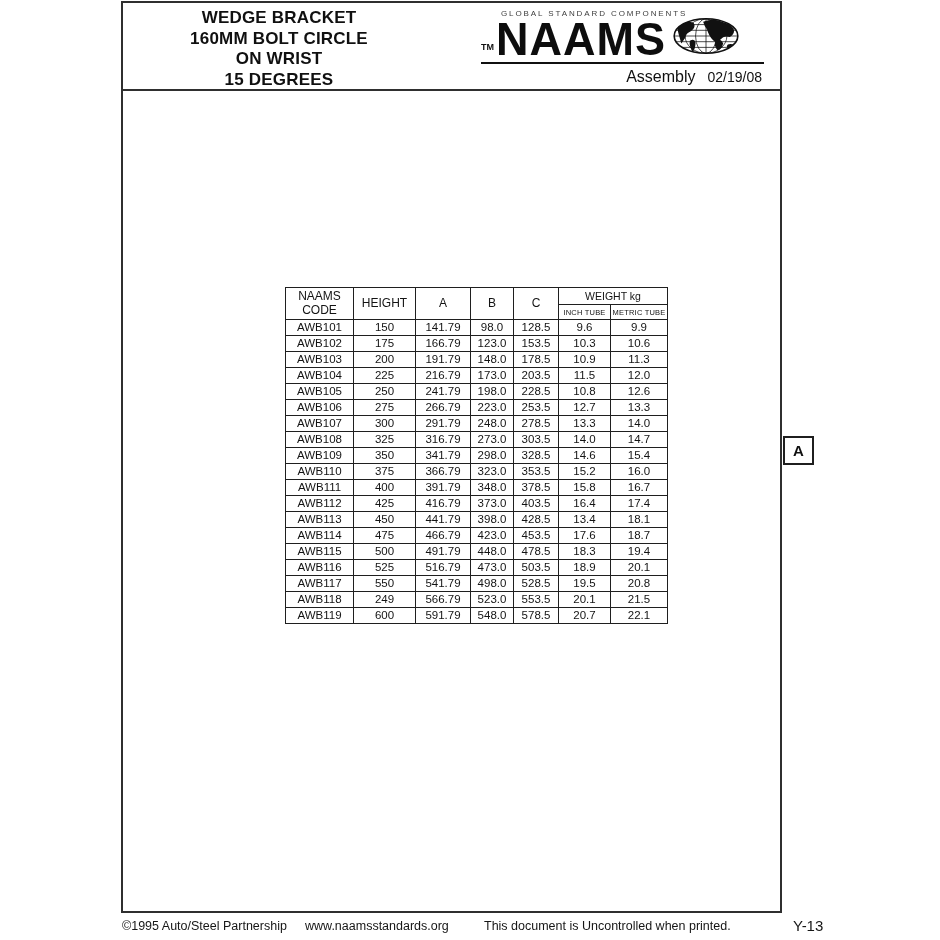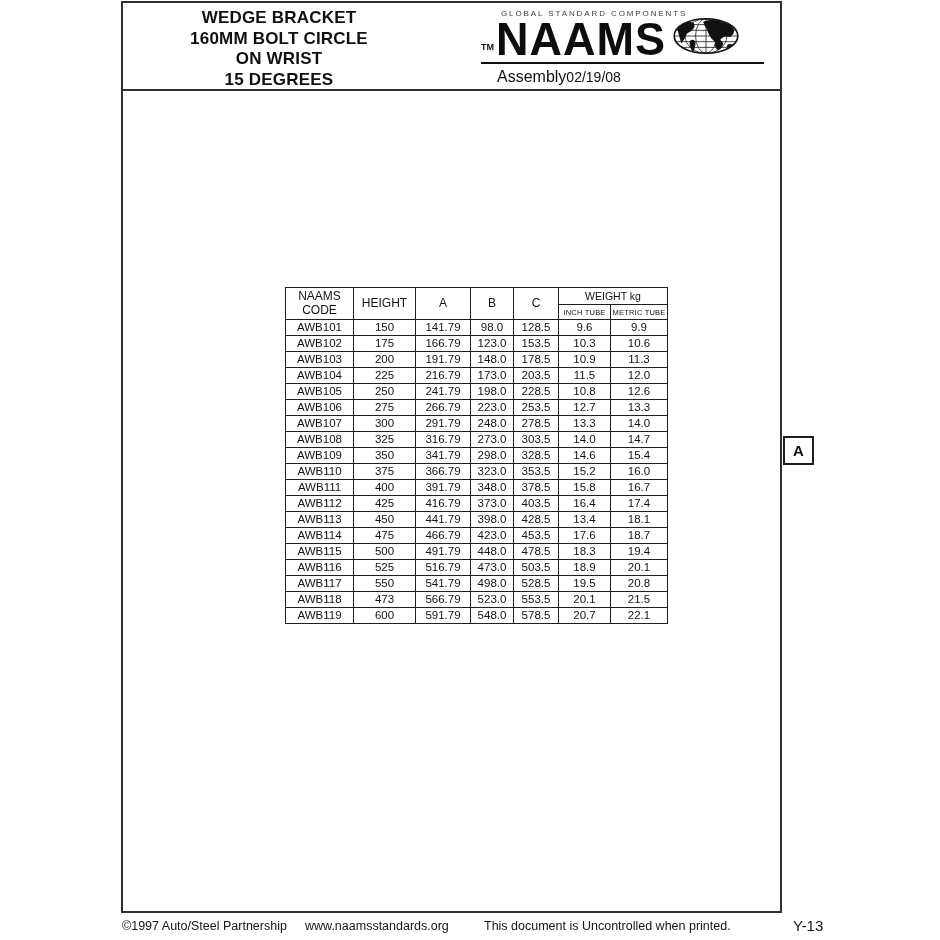--- a/index.html
+++ b/index.html
@@ -29,21 +29,21 @@
     margin-left:20px;white-space:nowrap;
   }
   .brandrow{display:flex;align-items:flex-end;height:40px;margin-top:1px;}
   .tm{font-size:9px;font-weight:bold;margin:0 2px 7px 0;color:#101010;}
   .brand{
     font-size:45px;font-weight:bold;letter-spacing:1px;line-height:38px;
     color:#0d0d0d;transform:scaleY(1.02);transform-origin:bottom left;white-space:nowrap;
   }
   .globe{margin:0 0 0 5px;flex:0 0 auto;}
   .brandline{border-bottom:2.5px solid #101010;margin-top:3px;}
-  .subrow{display:flex;justify-content:flex-start;align-items:baseline;padding:4px 2px 0 16px;}
+  .subrow{display:flex;justify-content:flex-end;align-items:baseline;padding:4px 2px 0 16px;gap:12px;}
   .assembly{font-size:16px;color:#101010;}
   .docdate{font-size:14px;color:#101010;}
   
   table.spec{
     position:absolute;left:162px;top:284px;width:382px;
     border-collapse:collapse;table-layout:fixed;background:#fff;
   }
   table.spec th,table.spec td{
     border:1px solid #1f1f1f;text-align:center;vertical-align:middle;
     padding:0;font-weight:normal;color:#131313;overflow:hidden;white-space:nowrap;
@@ -299,21 +299,21 @@
           <td>AWB117</td>
           <td>550</td>
           <td>541.79</td>
           <td>498.0</td>
           <td>528.5</td>
           <td>19.5</td>
           <td>20.8</td>
         </tr>
         <tr>
           <td>AWB118</td>
-          <td>473</td>
+          <td>249</td>
           <td>566.79</td>
           <td>523.0</td>
           <td>553.5</td>
           <td>20.1</td>
           <td>21.5</td>
         </tr>
         <tr>
           <td>AWB119</td>
           <td>600</td>
           <td>591.79</td>
@@ -322,16 +322,16 @@
           <td>20.7</td>
           <td>22.1</td>
         </tr>
       </tbody>
   </table>
 
 </div>
 
 <div class="zone-a">A</div>
 
-<div class="ft ft-copy">©1997 Auto/Steel Partnership</div>
+<div class="ft ft-copy">©1995 Auto/Steel Partnership</div>
 <div class="ft ft-web">www.naamsstandards.org</div>
 <div class="ft ft-notice">This document is Uncontrolled when printed.</div>
 <div class="ft ft-page">Y-13</div>
 
 </body></html>

